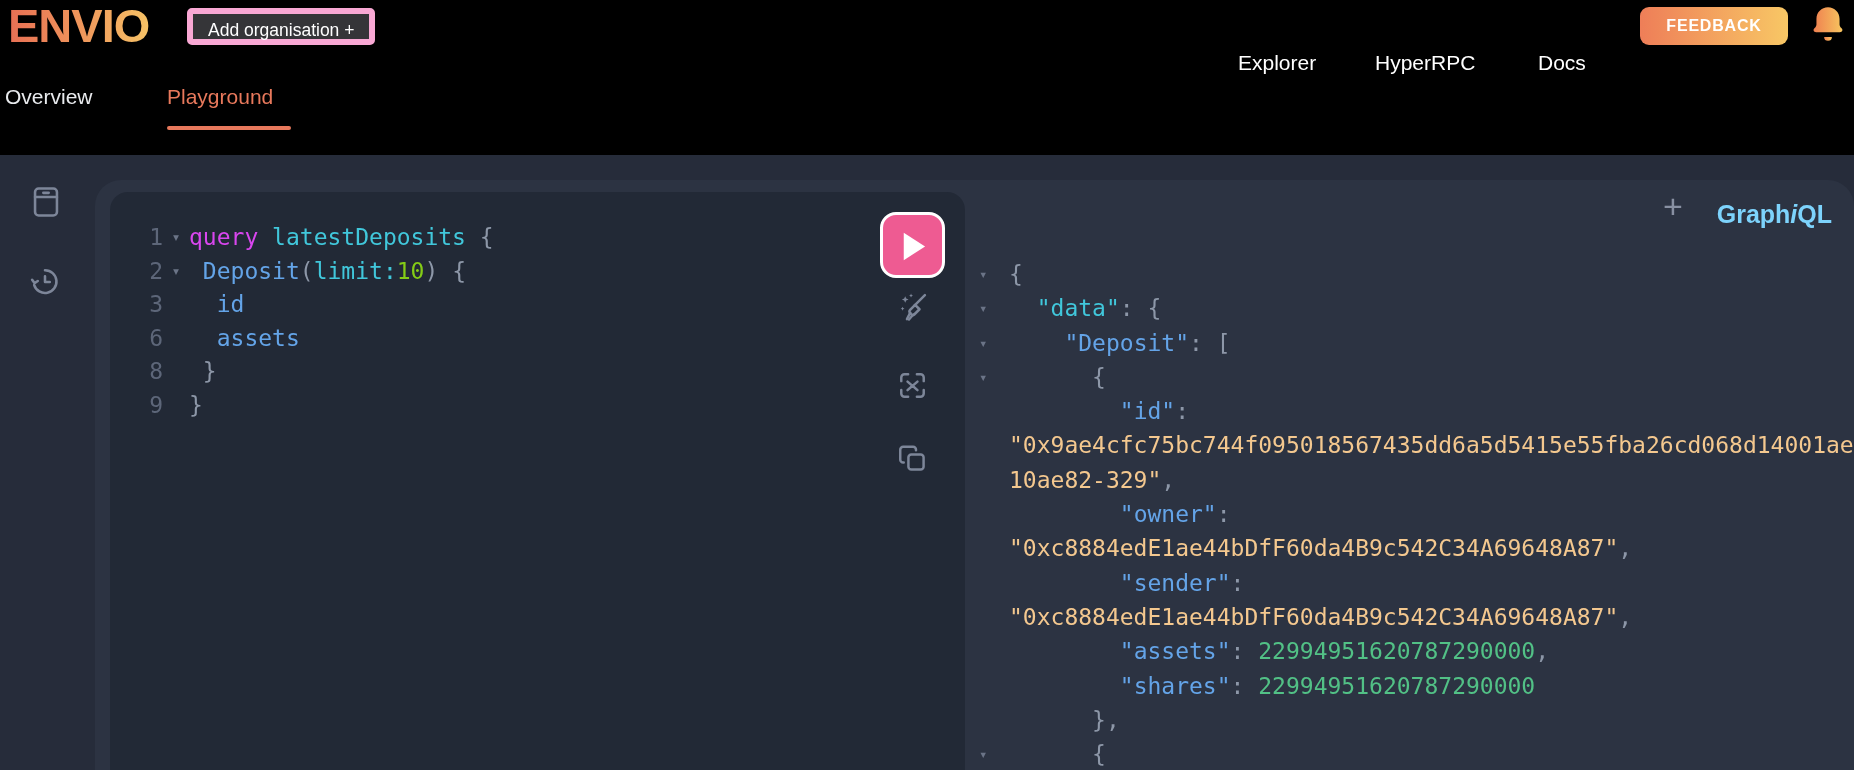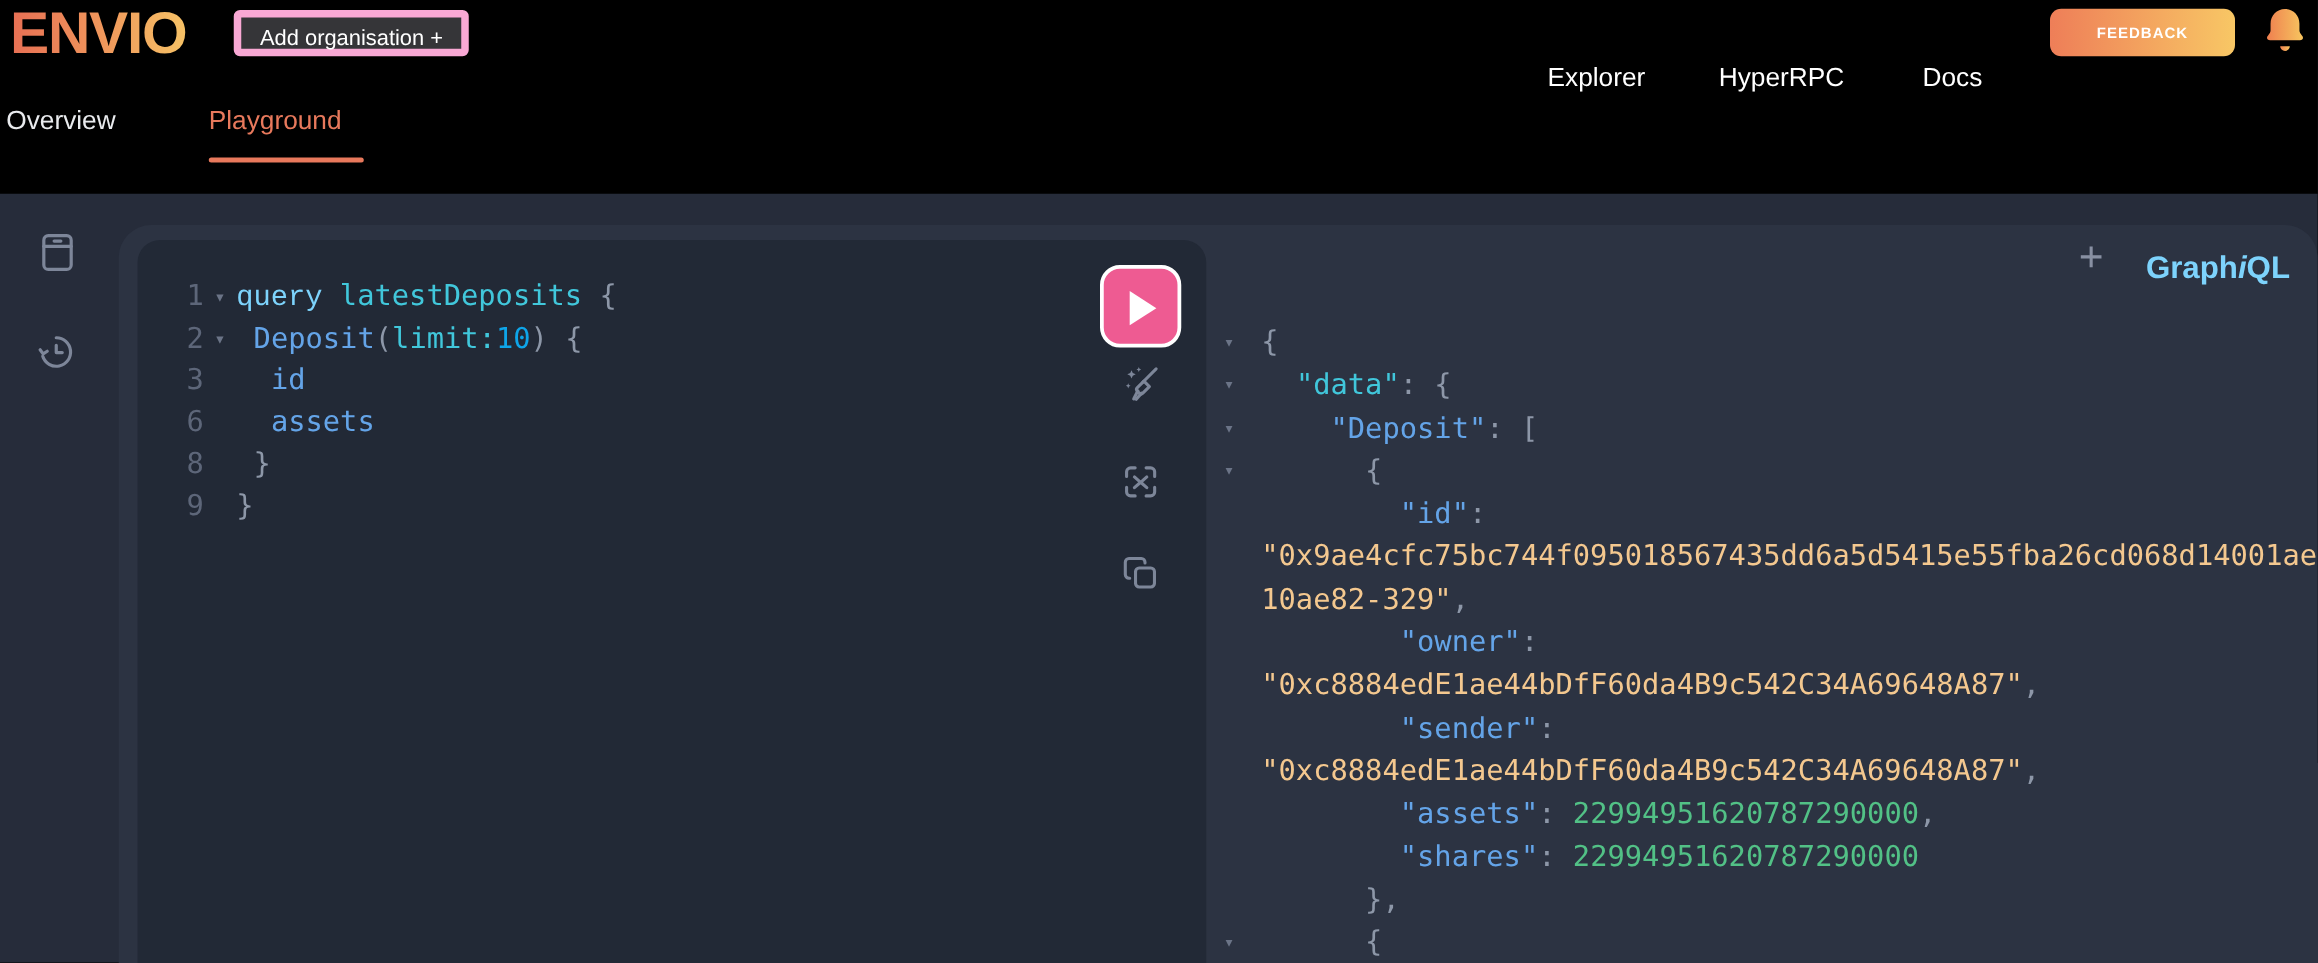--- a/index.html
+++ b/index.html
@@ -8,21 +8,21 @@
   
   #topbar { position:absolute; left:0; top:0; width:1854px; height:155px; background:#000; }
   #logo { position:absolute; left:8px; top:-2px; font-size:47px; font-weight:800; letter-spacing:-1px; line-height:55px;
           background:linear-gradient(90deg,#e76f54 0%,#f0995c 55%,#f6c266 100%);
           -webkit-background-clip:text; background-clip:text; -webkit-text-fill-color:transparent; color:#f0995c; }
   #add-org { position:absolute; left:187px; top:8px; height:37px; padding:0 15px; background:#353538;
              border:6px solid #f9a8d4; border-radius:5px; color:#fff; font-size:17.5px; line-height:33px; cursor:pointer; }
   .navlink { position:absolute; top:12px; color:#fff; font-size:21px; cursor:pointer;margin-top:39px; }
   #nav-explorer { left:1238px; } #nav-hyperrpc { left:1375px; } #nav-docs { left:1538px; }
   #feedback { position:absolute; left:1640px; top:7px; width:148px; height:38px; border-radius:9px;
-              background:linear-gradient(90deg,#ee7e58,#f8c765); color:#fff; font-size:12px; font-weight:bold;
+              background:linear-gradient(90deg,#ee7e58,#f8c765); color:#fff; font-size:16px; font-weight:bold;
               letter-spacing:.8px; text-align:center; line-height:38px; cursor:pointer; }
   #bell { position:absolute; left:1806px; top:3px; width:44px; height:48px; cursor:pointer; }
 
   
   .tab { position:absolute; top:85px; font-size:21px; cursor:pointer; }
   #tab-overview { left:5px; color:#e9ebee; }
   #tab-playground { left:167px; color:#e8795c; }
   #tab-underline { position:absolute; left:167px; top:126px; width:124px; height:4px; background:#e8795c; border-radius:2px; }
 
   
@@ -53,24 +53,24 @@
   
   #add-tab { position:absolute; left:1558px; top:6px; width:40px; height:40px; color:#8890a2; font-size:34px;
              font-weight:300; text-align:center; line-height:40px; cursor:pointer; }
   #gql-brand { position:absolute; right:22px; top:20px; font-size:25px; font-weight:bold; color:#7dd3fc; }
   #gql-brand .it { font-style:italic; }
   #json-lines { position:absolute; left:884px; top:77px; width:870px; font-family:"DejaVu Sans Mono", monospace; font-size:23px; }
   .jl { height:34.3px; line-height:34.3px; white-space:pre; }
   .jfold { display:inline-block; width:30px; color:#6b7487; font-size:14px; vertical-align:top; cursor:pointer; }
 
   
-  .t-kw  { color:#7dd3fc;font-family:Liberation Mono, monospace; }
+  .t-kw  { color:#d946ef; }
   .t-op  { color:#41c7db; }
   .t-fld { color:#64a4e8; }
-  .t-num { color:#0ea5e9; }
+  .t-num { color:#84cc16; }
   .t-pun { color:#8d97a8; }
   .t-pln { color:#aab3c2; }
   .t-jr  { color:#41c7db; }
   .t-jk  { color:#64a4e8; }
   .t-js  { color:#f4c88f; }
   .t-jn  { color:#52c186; }
 
   svg.stroke-ic { stroke:#7d8699; fill:none; stroke-width:1.7; stroke-linecap:round; stroke-linejoin:round; }
 </style>
 </head>

